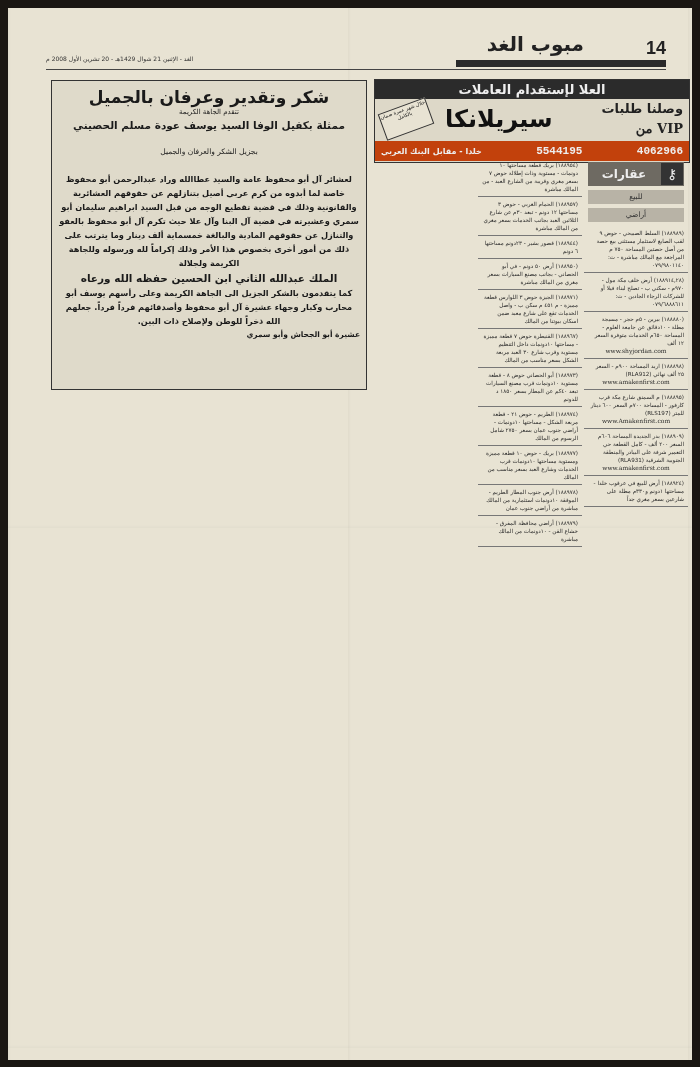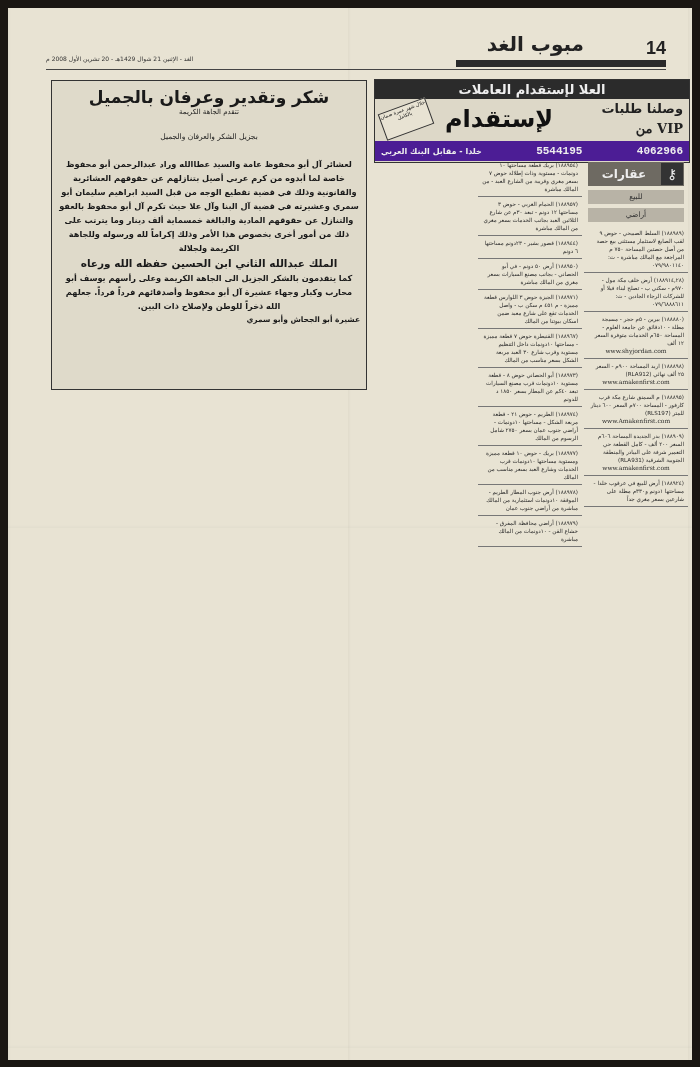--- a/index.html
+++ b/index.html
@@ -15,21 +15,21 @@
   .hdr .rule{position:absolute;left:0;right:8px;top:31px;height:1px;background:#444;}
   .hdr .dateline{position:absolute;left:0;top:17px;font-size:6px;color:#333;direction:rtl;}
   
   .banner{position:absolute;left:366px;top:71px;width:314px;height:82px;border:1px solid #333;background:#ddd8c8;}
   .banner .b-top{height:19px;background:#2b2b2b;color:#eee;font:bold 13px "DejaVu Sans",sans-serif;text-align:center;direction:rtl;line-height:19px;letter-spacing:2px;}
   .banner .b-mid{position:relative;height:42px;}
   .banner .b-mid .l1{position:absolute;right:6px;top:2px;font:bold 13px "DejaVu Sans",sans-serif;direction:rtl;color:#222;}
   .banner .b-mid .l2{position:absolute;right:6px;top:22px;font:bold 13px "DejaVu Serif",serif;direction:rtl;color:#222;}
   .banner .b-mid .brand{position:absolute;left:70px;top:6px;font:bold 24px "DejaVu Sans",sans-serif;direction:rtl;color:#111;}
   .banner .b-mid .stamp{position:absolute;left:6px;top:6px;width:48px;height:26px;border:1px solid #333;transform:rotate(-20deg);font-size:5px;text-align:center;direction:rtl;color:#222;background:#e8e3d3;}
-  .banner .b-bot{height:20px;background:#4c1d95;color:#eee;display:flex;justify-content:space-between;align-items:center;padding:0 6px;font:bold 11px "Liberation Mono",monospace;}
+  .banner .b-bot{height:20px;background:#c2410c;color:#eee;display:flex;justify-content:space-between;align-items:center;padding:0 6px;font:bold 11px "Liberation Mono",monospace;}
   .banner .b-bot .addr{font:bold 8px "DejaVu Sans",sans-serif;direction:rtl;}
   
   .thanks{position:absolute;left:43px;top:72px;width:314px;height:308px;border:1px solid #333;background:#dfdaca;text-align:center;direction:rtl;color:#1a1a1a;}
   .thanks .h1{font:bold 17px "DejaVu Sans",sans-serif;margin-top:6px;}
   .thanks .h2{font:bold 17px "DejaVu Sans",sans-serif;}
   .thanks .sub{font-size:7px;margin:1px 0 3px;}
   .thanks .big{font:bold 10.5px "DejaVu Sans",sans-serif;margin:2px 0;}
   .thanks .mid{font-size:7.5px;margin:16px 0;}
   .thanks .body{font:bold 8.2px "DejaVu Sans",sans-serif;line-height:14px;padding:0 6px;}
   .thanks .sign{text-align:right;font:bold 7.5px "DejaVu Sans",sans-serif;padding-right:6px;margin-top:2px;}
@@ -53,33 +53,34 @@
     <div class="bar"></div>
     <div class="rule"></div>
     <span class="dateline">الغد - الإثنين 21 شوال 1429هـ - 20 تشرين الأول 2008 م</span>
   </div>
 
   <div class="banner">
     <div class="b-top">العلا لإستقدام العاملات</div>
     <div class="b-mid">
       <span class="l1">وصلنا طلبات</span>
       <span class="l2">VIP من</span>
-      <span class="brand">لإستقدام</span>
+      <span class="brand">سيريلانكا</span>
       <span class="stamp">خلال شهر عمرة ضمان بالكامل</span>
     </div>
     <div class="b-bot">
       <span class="addr">خلدا - مقابل البنك العربي</span>
       <span>5544195</span>
       <span>4062966</span>
     </div>
   </div>
 
   <div class="thanks">
     <div class="h1">شكر وتقدير وعرفان بالجميل</div>
     <div class="sub">تتقدم الجاهة الكريمة</div>
+    <div class="big">ممثلة بكفيل الوفا السيد يوسف عودة مسلم الحصيني</div>
     <div class="mid">بجزيل الشكر والعرفان والجميل</div>
     <div class="body">لعشائر آل أبو محفوظ عامة والسيد عطاالله وراد عبدالرحمن أبو محفوظ خاصة لما أبدوه من كرم عربي أصيل بتنازلهم عن حقوقهم العشائرية والقانونية وذلك في قضية تقطيع الوجه من قبل السيد ابراهيم سليمان أبو سمري وعشيرته في قضية آل البنا وآل علا حيث تكرم آل أبو محفوظ بالعفو والتنازل عن حقوقهم المادية والبالغة خمسماية ألف دينار وما يترتب على ذلك من أمور أخرى بخصوص هذا الأمر وذلك إكراماً لله ورسوله وللجاهة الكريمة ولجلالة</div>
     <div class="big">الملك عبدالله الثاني ابن الحسين حفظه الله ورعاه</div>
     <div class="body">كما يتقدمون بالشكر الجزيل الى الجاهة الكريمة وعلى رأسهم يوسف أبو محارب وكبار وجهاء عشيرة آل أبو محفوظ وأصدقائهم فرداً فرداً. جعلهم الله ذخراً للوطن ولإصلاح ذات البين.</div>
     <div class="sign">عشيرة أبو الجحاش وأبو سمري</div>
   </div>
 
   <div class="col" style="left:576px;top:150px;">
     <div class="logo-sec">
       <span class="ic">⚷</span>

